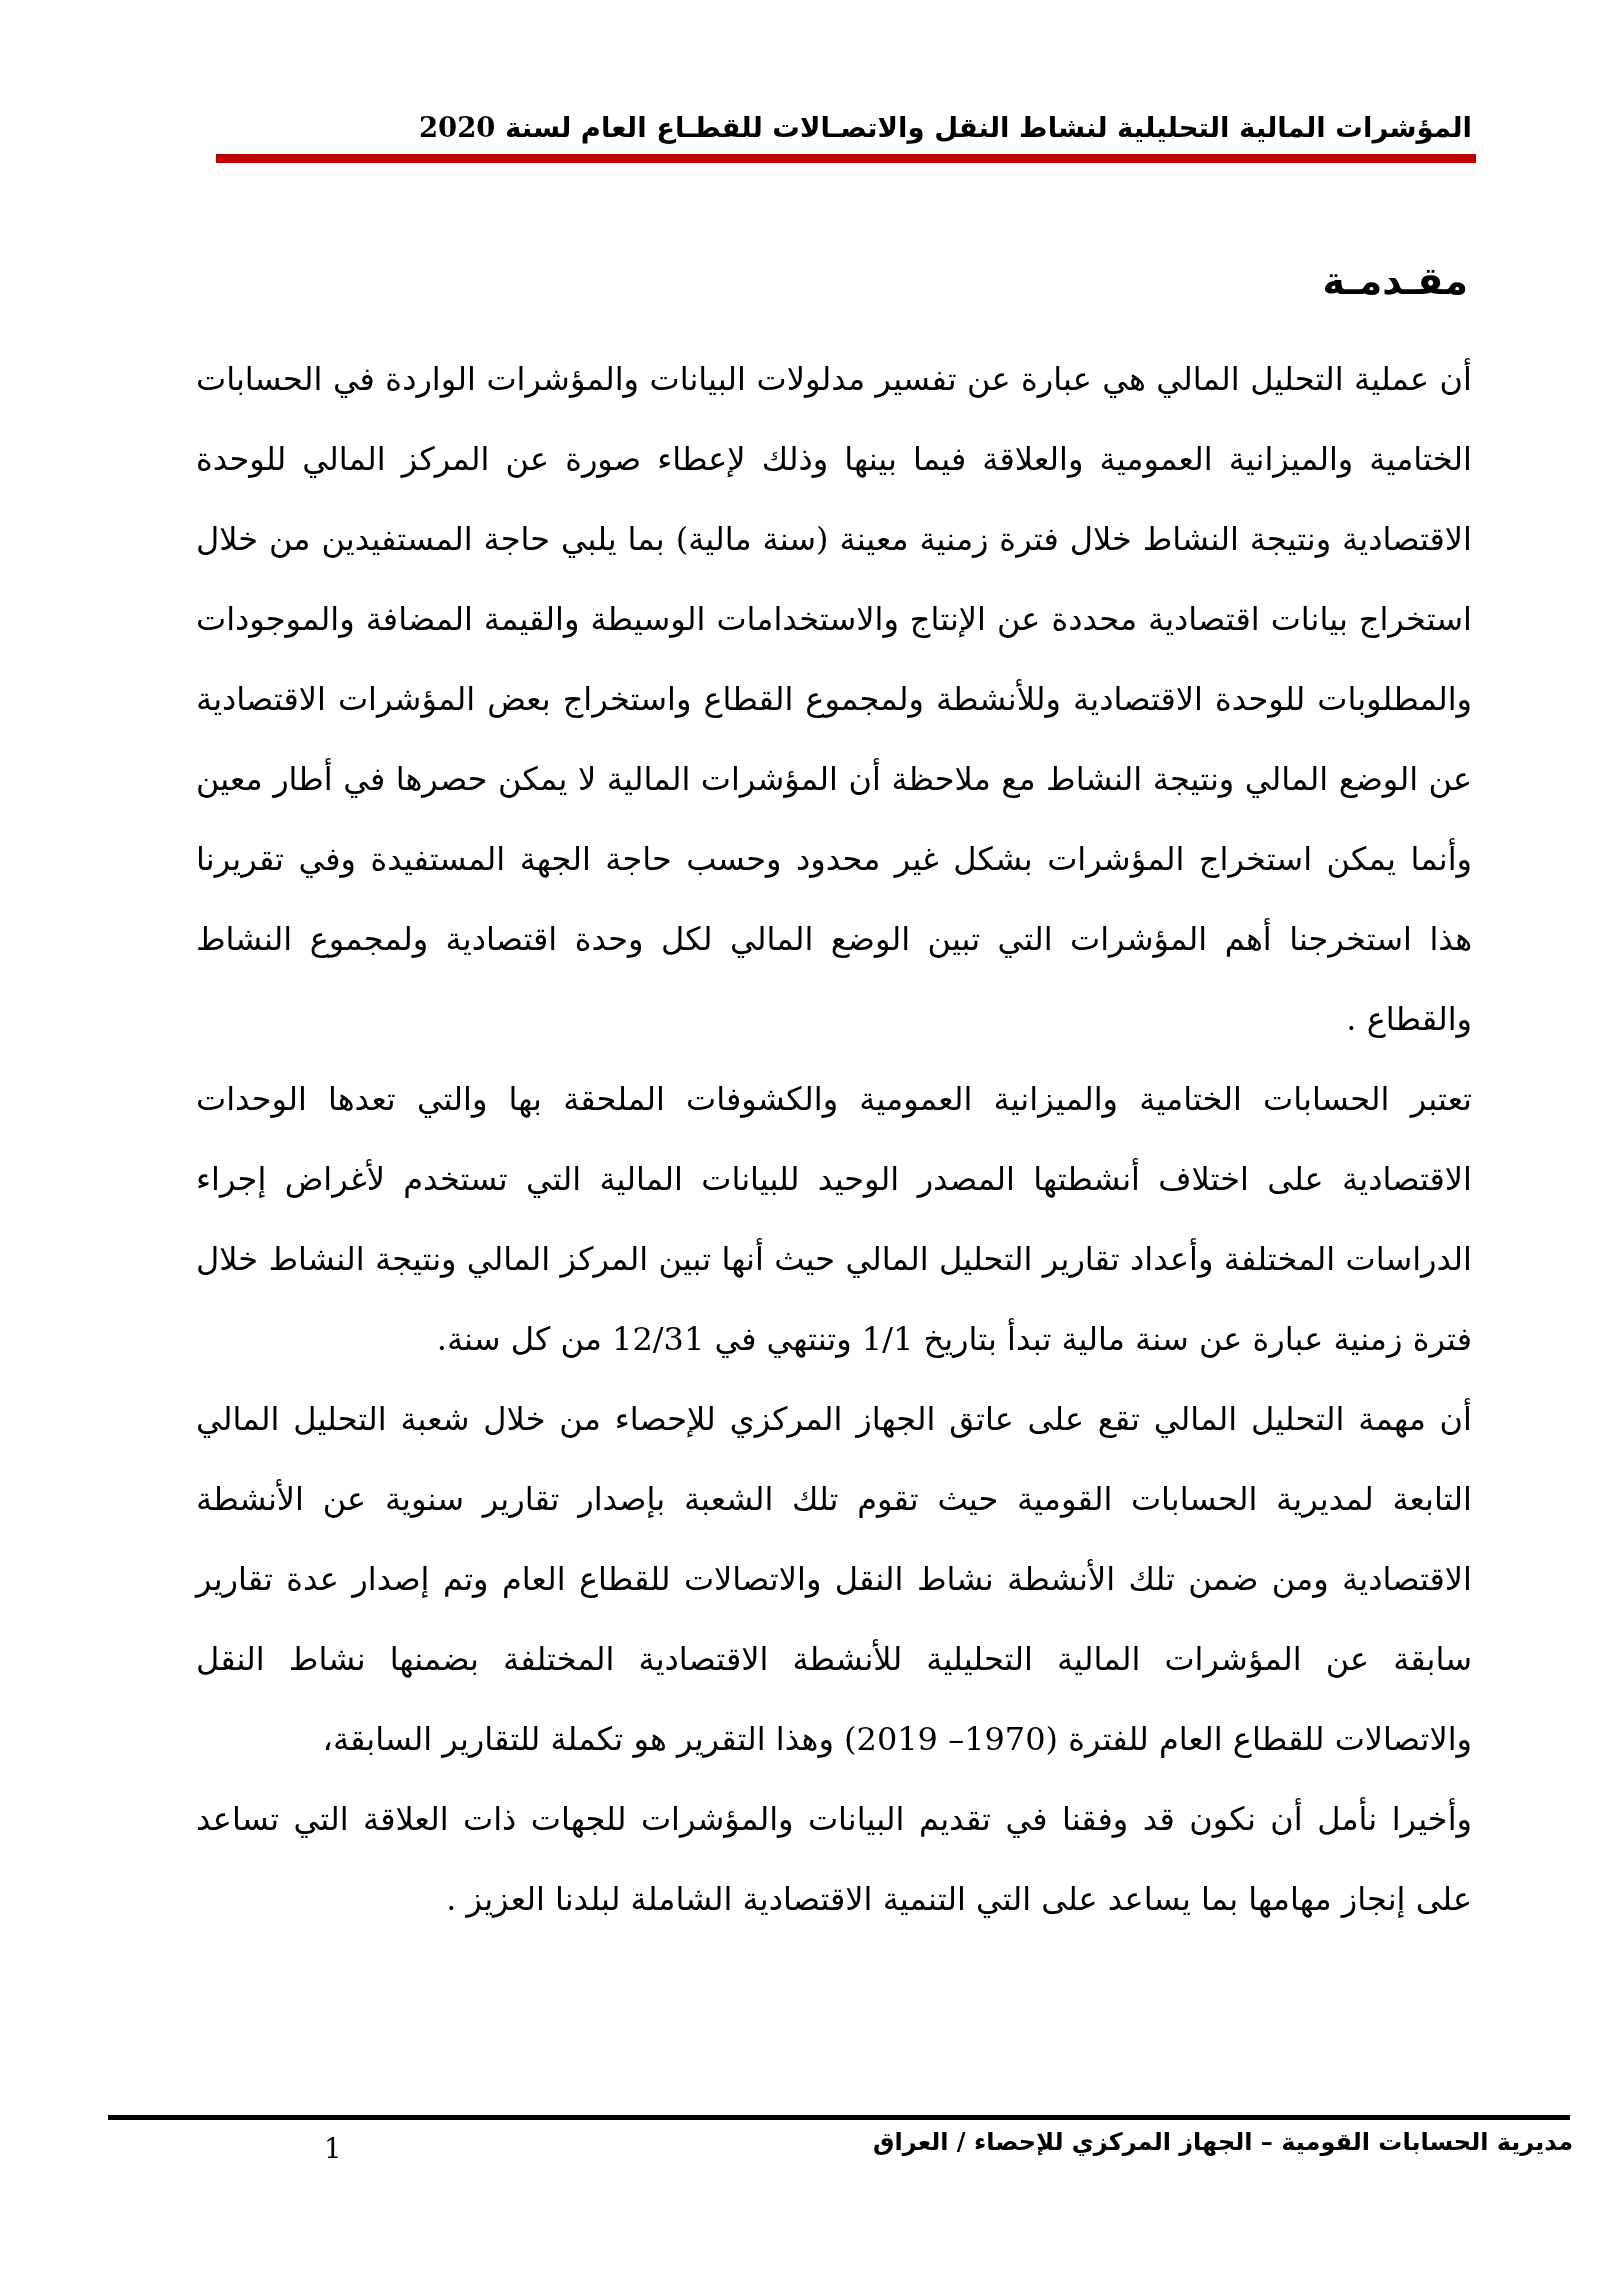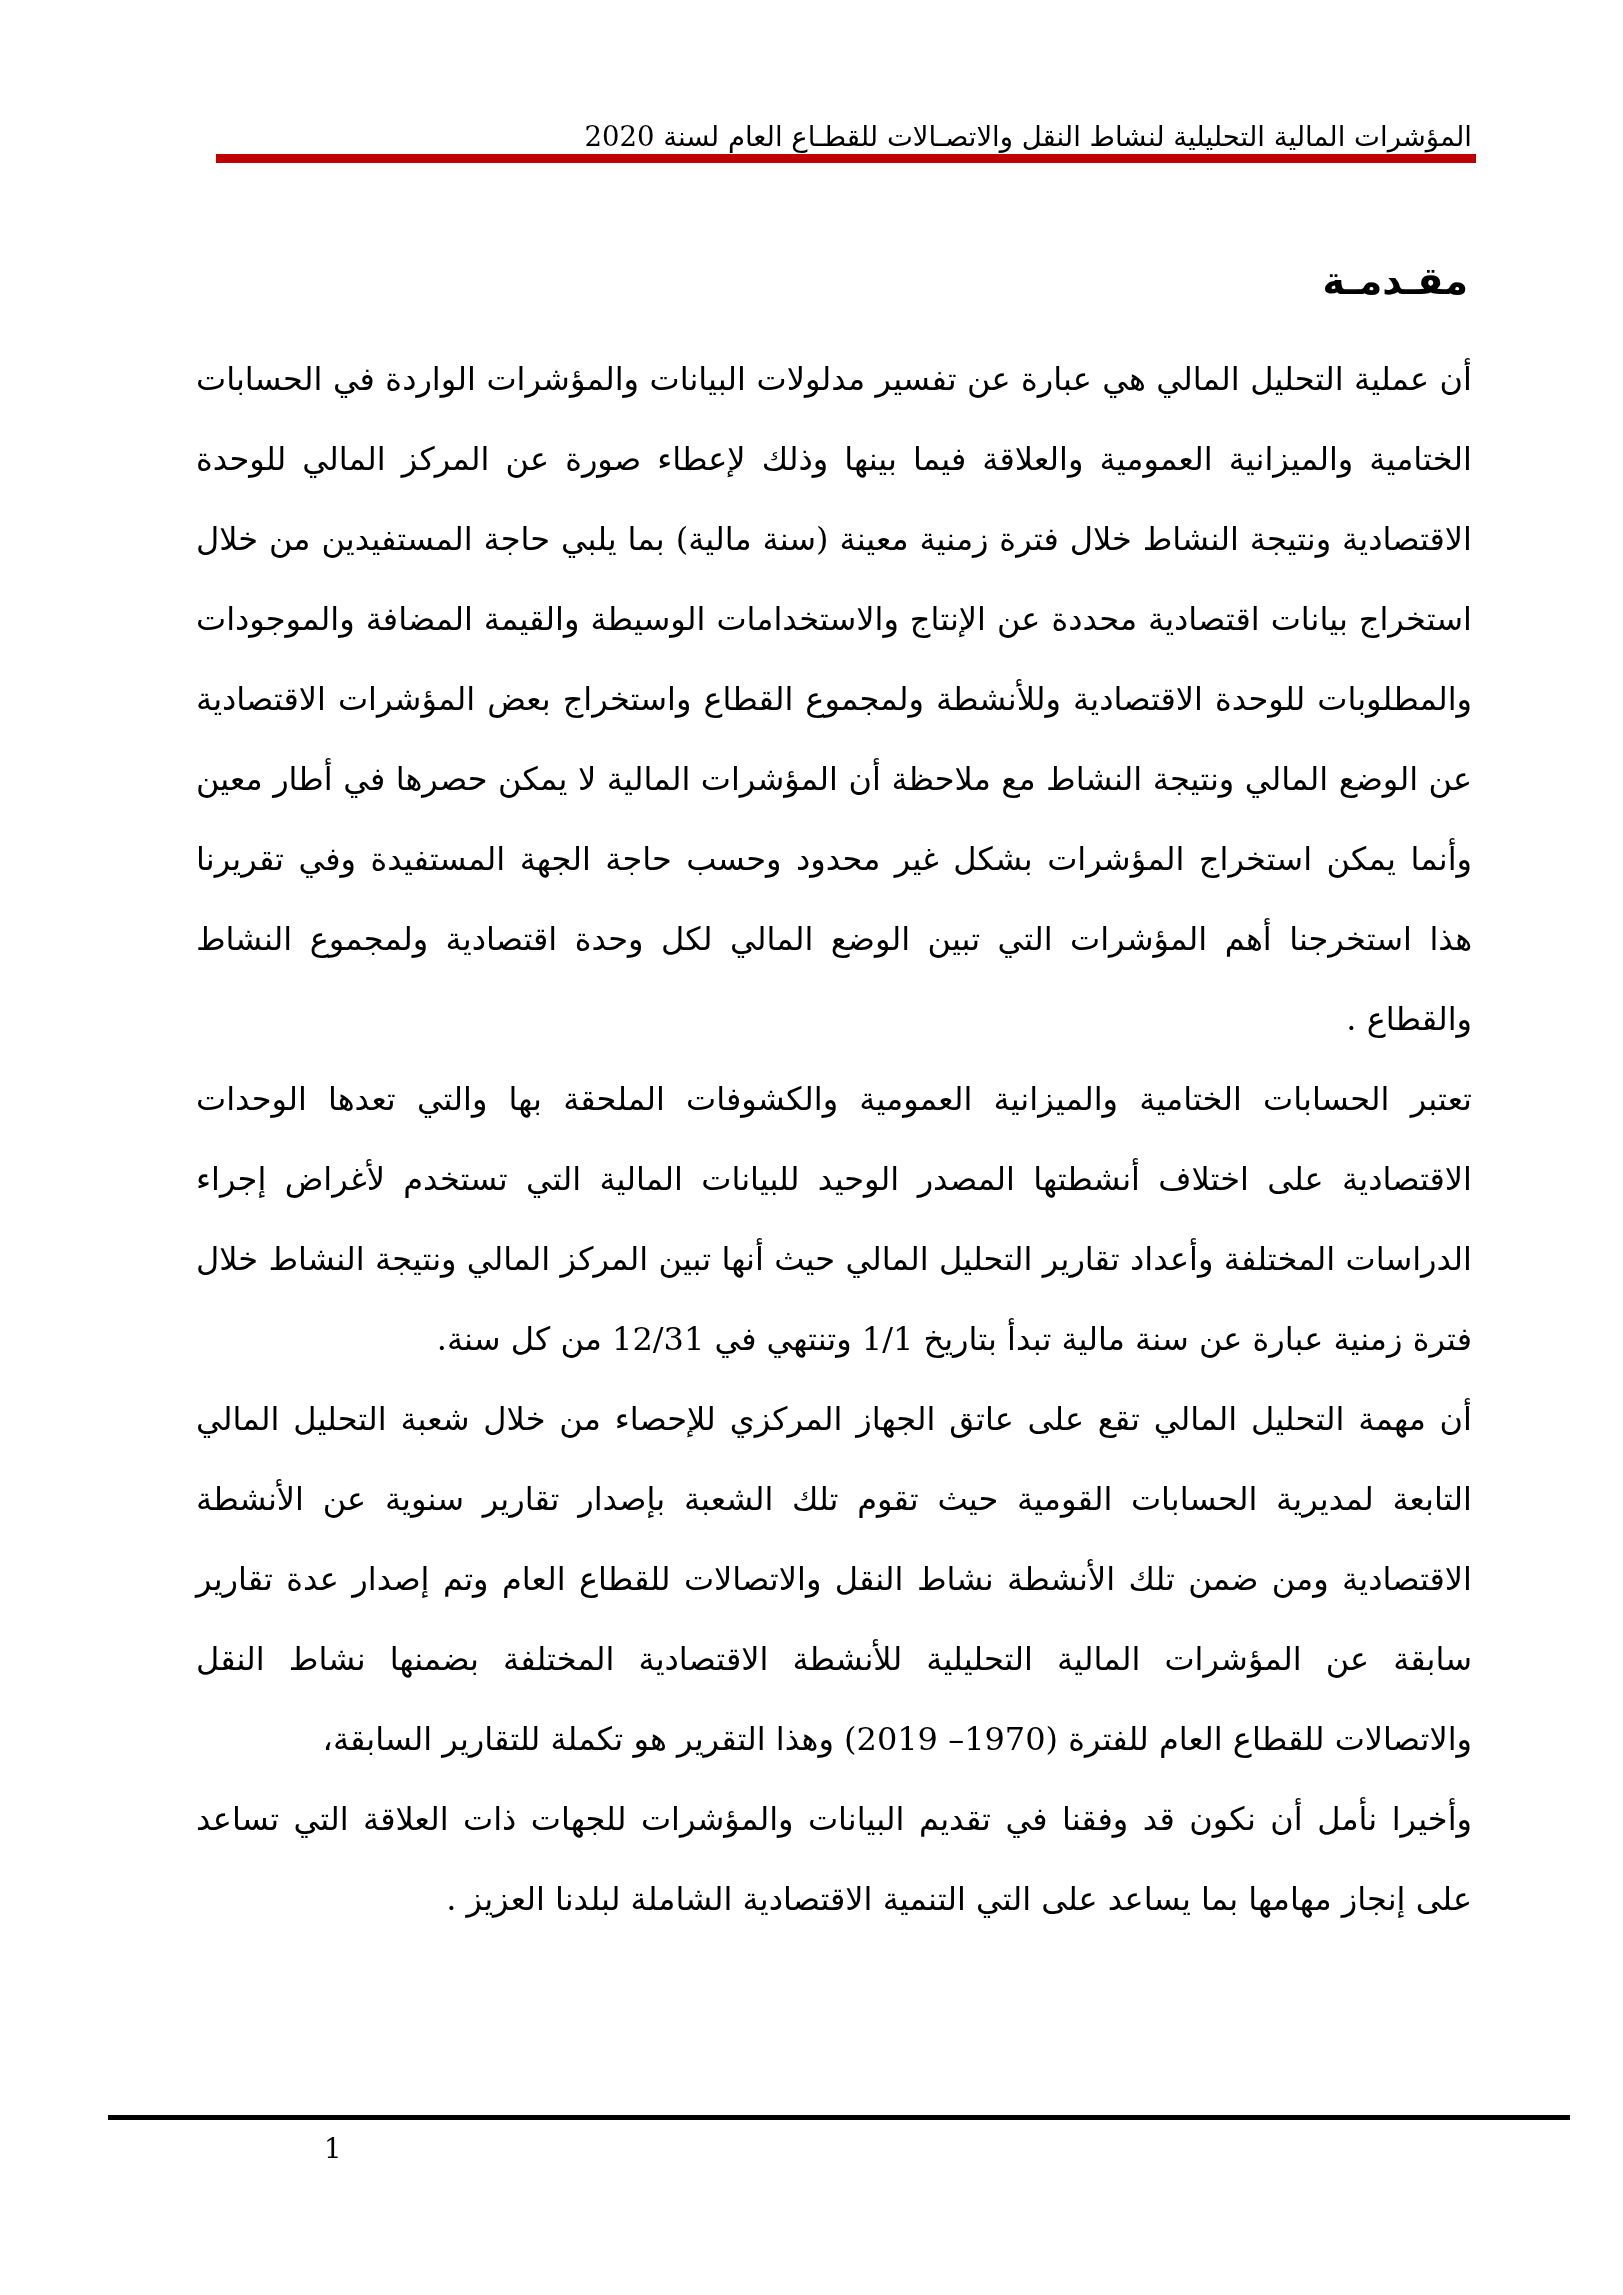--- a/index.html
+++ b/index.html
@@ -12,25 +12,25 @@
     width: 1623px;
     height: 2295px;
     background: #ffffff;
     overflow: hidden;
     font-family: "DejaVu Serif", "DejaVu Sans", sans-serif;
     color: #000000;
   }
   
   .header-title {
     position: absolute;
-    top: 120px;
+    top: 111px;
     right: 151px;
     direction: rtl;
     font-size: 27.5px;
-    font-weight: 400;
+    font-weight: 700;
     white-space: nowrap;
     letter-spacing: 0;
   }
   .header-rule {
     position: absolute;
     top: 154px;
     left: 216px;
     width: 1260px;
     height: 8.5px;
     background: #C00000;
@@ -103,17 +103,18 @@
 
   <div class="body-text" id="body-text">
       <p>أن عملية التحليل المالي هي عبارة عن تفسير مدلولات البيانات والمؤشرات الواردة في الحسابات الختامية والميزانية العمومية والعلاقة فيما بينها وذلك لإعطاء صورة عن المركز المالي للوحدة الاقتصادية ونتيجة النشاط خلال فترة زمنية معينة (سنة مالية) بما يلبي حاجة المستفيدين من خلال استخراج بيانات اقتصادية محددة عن الإنتاج والاستخدامات الوسيطة والقيمة المضافة والموجودات والمطلوبات للوحدة الاقتصادية وللأنشطة ولمجموع القطاع واستخراج بعض المؤشرات الاقتصادية عن الوضع المالي ونتيجة النشاط مع ملاحظة أن المؤشرات المالية لا يمكن حصرها في أطار معين وأنما يمكن استخراج المؤشرات بشكل غير محدود وحسب حاجة الجهة المستفيدة وفي تقريرنا هذا استخرجنا أهم المؤشرات التي تبين الوضع المالي لكل وحدة اقتصادية ولمجموع النشاط والقطاع .</p>
       <p>تعتبر الحسابات الختامية والميزانية العمومية والكشوفات الملحقة بها والتي تعدها الوحدات الاقتصادية على اختلاف أنشطتها المصدر الوحيد للبيانات المالية التي تستخدم لأغراض إجراء الدراسات المختلفة وأعداد تقارير التحليل المالي حيث أنها تبين المركز المالي ونتيجة النشاط خلال فترة زمنية عبارة عن سنة مالية تبدأ بتاريخ 1/1 وتنتهي في 12/31 من كل سنة.</p>
       <p>أن مهمة التحليل المالي تقع على عاتق الجهاز المركزي للإحصاء من خلال شعبة التحليل المالي التابعة لمديرية الحسابات القومية حيث تقوم تلك الشعبة بإصدار تقارير سنوية عن الأنشطة الاقتصادية ومن ضمن تلك الأنشطة نشاط النقل والاتصالات للقطاع العام وتم إصدار عدة تقارير سابقة عن المؤشرات المالية التحليلية للأنشطة الاقتصادية المختلفة بضمنها نشاط النقل والاتصالات للقطاع العام للفترة (1970– 2019)  وهذا التقرير هو تكملة للتقارير السابقة،</p>
       <p>وأخيرا نأمل أن نكون قد وفقنا في تقديم البيانات والمؤشرات للجهات ذات العلاقة التي تساعد على إنجاز مهامها بما يساعد على التي التنمية الاقتصادية الشاملة لبلدنا العزيز .</p>
     </div>
 
   <div class="footer-rule" style="background: rgb(0, 0, 0);"></div>
 
+  <div class="footer-text">مديرية الحسابات القومية – الجهاز المركزي للإحصاء / العراق</div>
 
   <div class="page-number">1</div>
 
 </div>
 
 
 </body></html>

